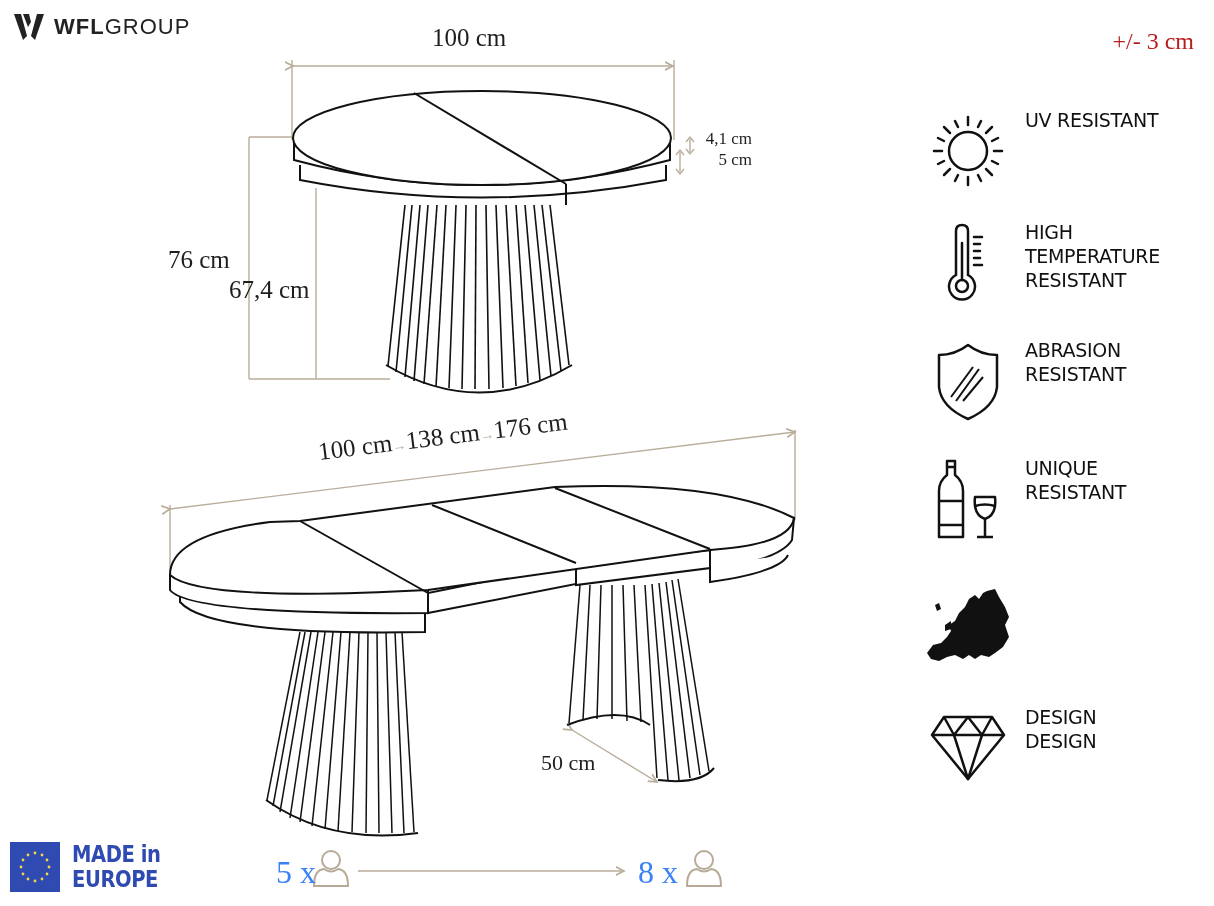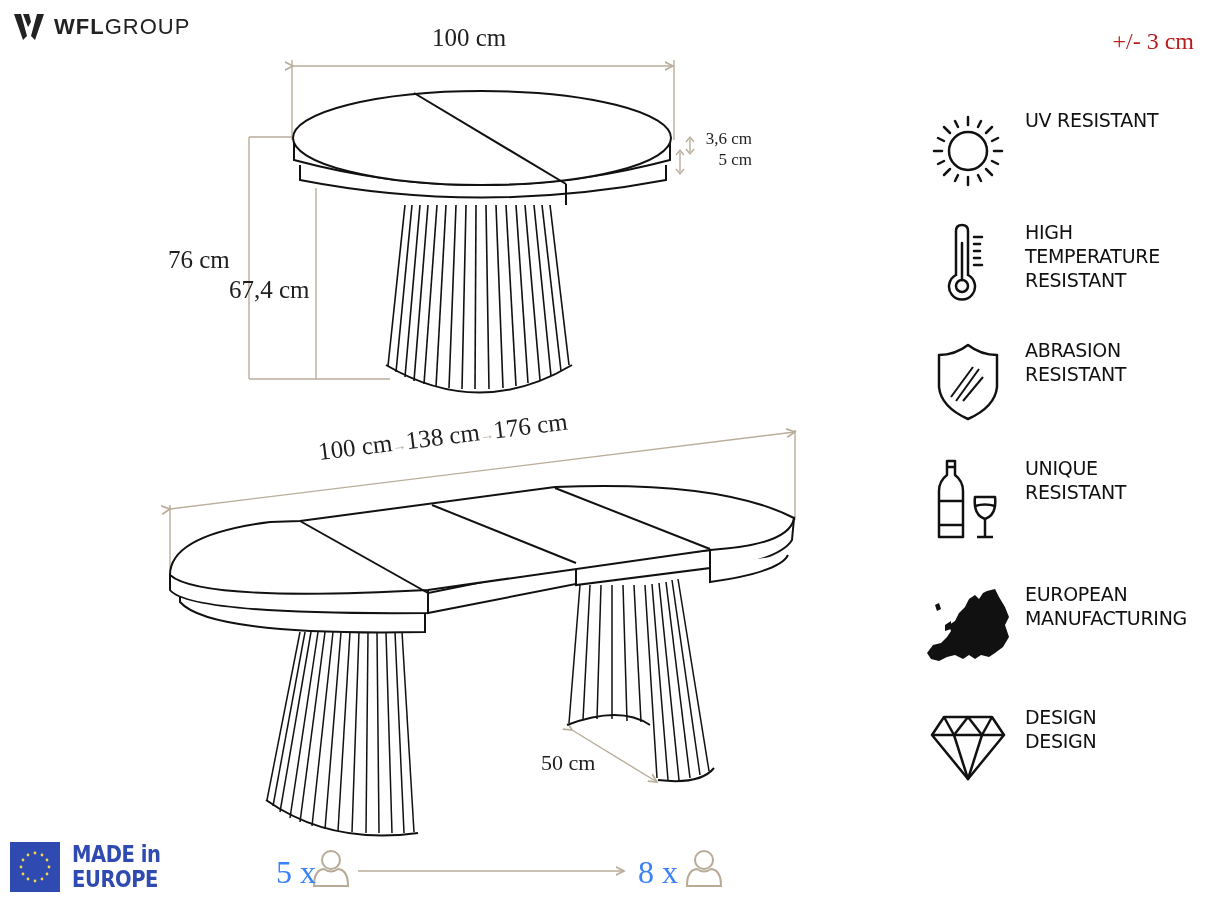--- a/index.html
+++ b/index.html
@@ -149,21 +149,21 @@
 
   <g stroke="#b7aa97" stroke-width="2" fill="none">
     <circle cx="331" cy="860" r="9"></circle>
     <path d="M314,886 Q314,870 324,869 Q331,874 338,869 Q348,870 348,886 Z"></path>
     <circle cx="704" cy="860" r="9"></circle>
     <path d="M687,886 Q687,870 697,869 Q704,874 711,869 Q721,870 721,886 Z"></path>
   </g>
 </svg>
 
 <div class="abs serif dim" style="left:432px;top:24px;">100 cm</div>
-<div class="abs serif dim-sm" style="left:698px;top:129px;width:54px;">3,6 cm</div>
+<div class="abs serif dim-sm" style="left:698px;top:129px;width:54px;">4,1 cm</div>
 <div class="abs serif dim-sm" style="left:698px;top:150px;width:54px;">5 cm</div>
 <div class="abs serif dim" style="left:168px;top:246px;">76 cm</div>
 <div class="abs serif dim" style="left:229px;top:276px;">67,4 cm</div>
 <div class="abs serif dim" style="left:320px;top:438px;transform:rotate(-7deg);transform-origin:left bottom;">
   <span>100 cm</span><span style="font-size:14px;color:#b9ad9b;">→</span><span>138 cm</span><span style="font-size:14px;color:#b9ad9b;">→</span><span>176 cm</span>
 </div>
 <div class="abs serif dim" style="left:541px;top:750px;font-size:22px;">50 cm</div>
 
 <div class="abs feature" style="top:108px;">
   <div class="ico">
@@ -245,24 +245,20 @@
       <div>RESISTANT</div>
   </div>
 </div>
 
 <div class="abs feature" style="top:582px;">
   <div class="ico">
     <svg width="86" height="80" viewBox="0 0 86 80">
       <path fill="#111" d="M62,6 L70,4 L74,12 L80,22 L84,32 L80,40 L84,52 L78,62 L70,68 L64,72 L56,70 L50,74 L44,70 L38,74 L30,70 L22,72 L14,76 L6,74 L2,68 L8,60 L16,58 L22,52 L26,46 L24,40 L30,36 L34,28 L40,22 L44,14 L50,10 L54,14 L58,8 Z M10,20 L14,18 L16,24 L12,26 Z M20,40 L26,36 L26,44 L20,46 Z"></path>
     </svg>
   </div>
-  <div class="lbl">
-    <div>EUROPEAN</div>
-      <div>MANUFACTURING</div>
-  </div>
 </div>
 
 <div class="abs feature" style="top:705px;">
   <div class="ico">
     <svg width="80" height="70" viewBox="0 0 80 70" stroke="#111" stroke-width="2.5" fill="none" stroke-linejoin="round">
       <path d="M16,4 L64,4 L76,22 L40,66 L4,22 Z"></path>
       <line x1="4" y1="22" x2="76" y2="22"></line>
       <path d="M16,4 L26,22 L40,4 L54,22 L64,4"></path>
       <path d="M26,22 L40,66 L54,22"></path>
     </svg>

